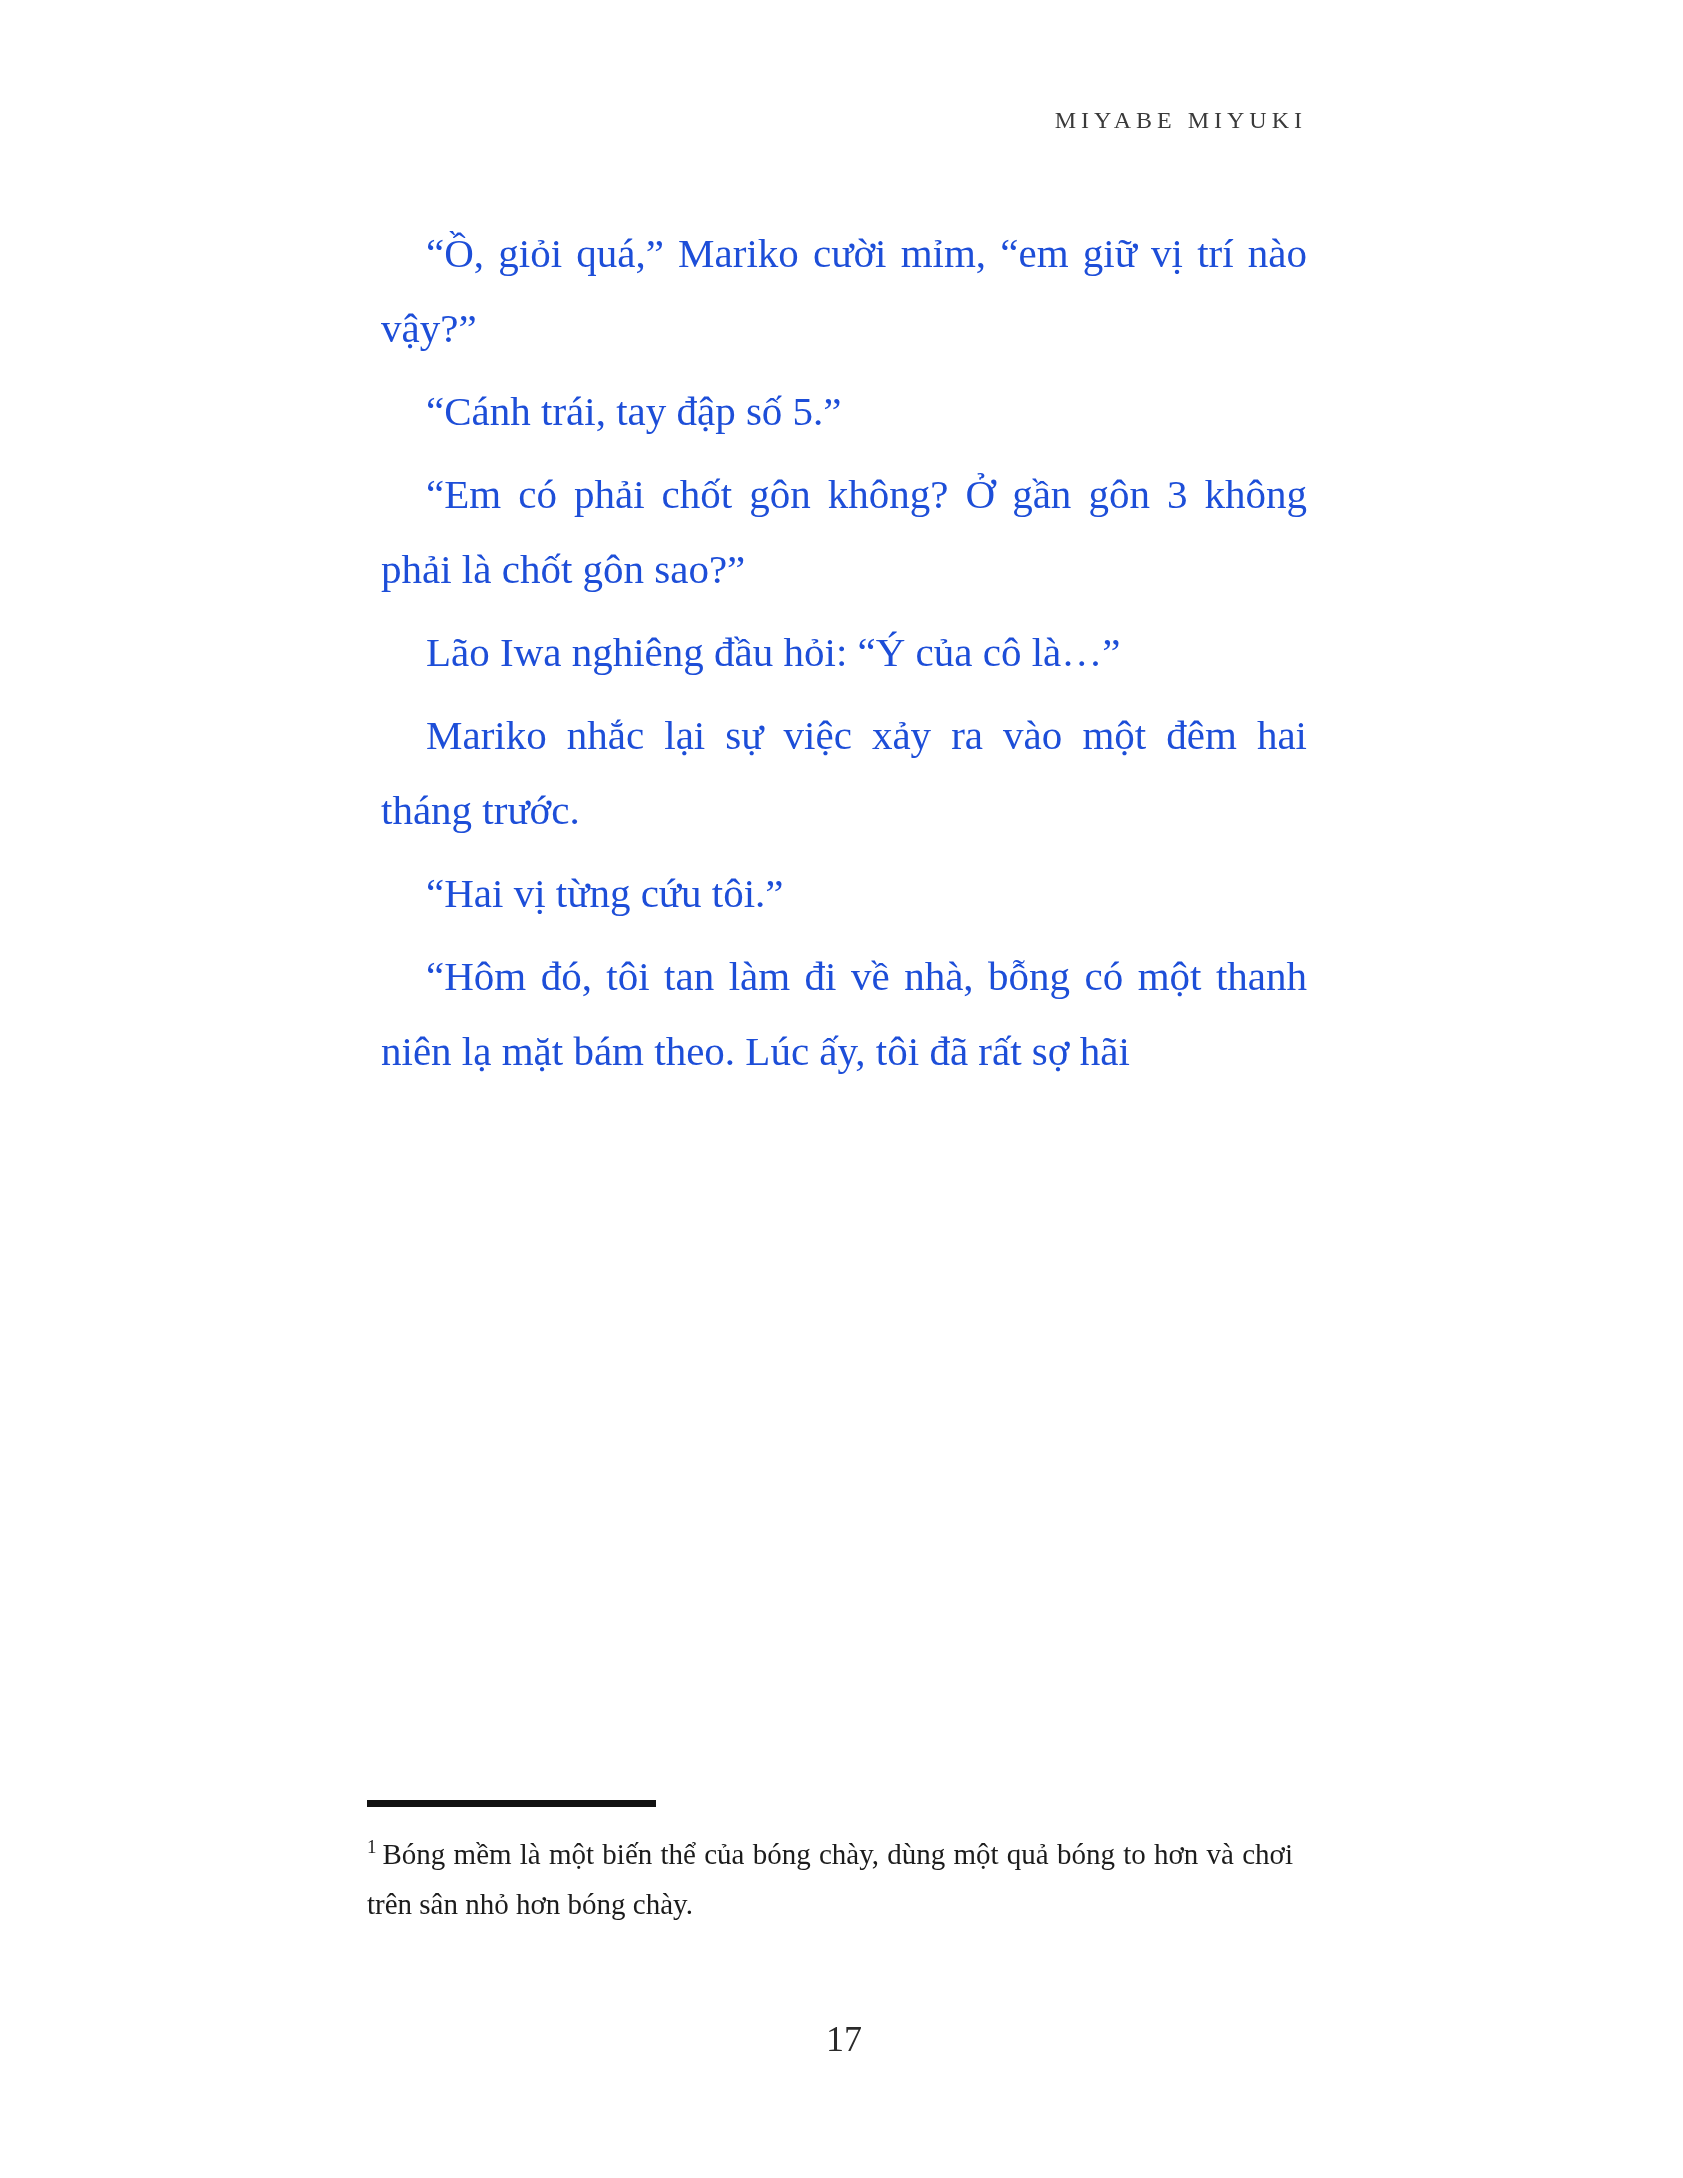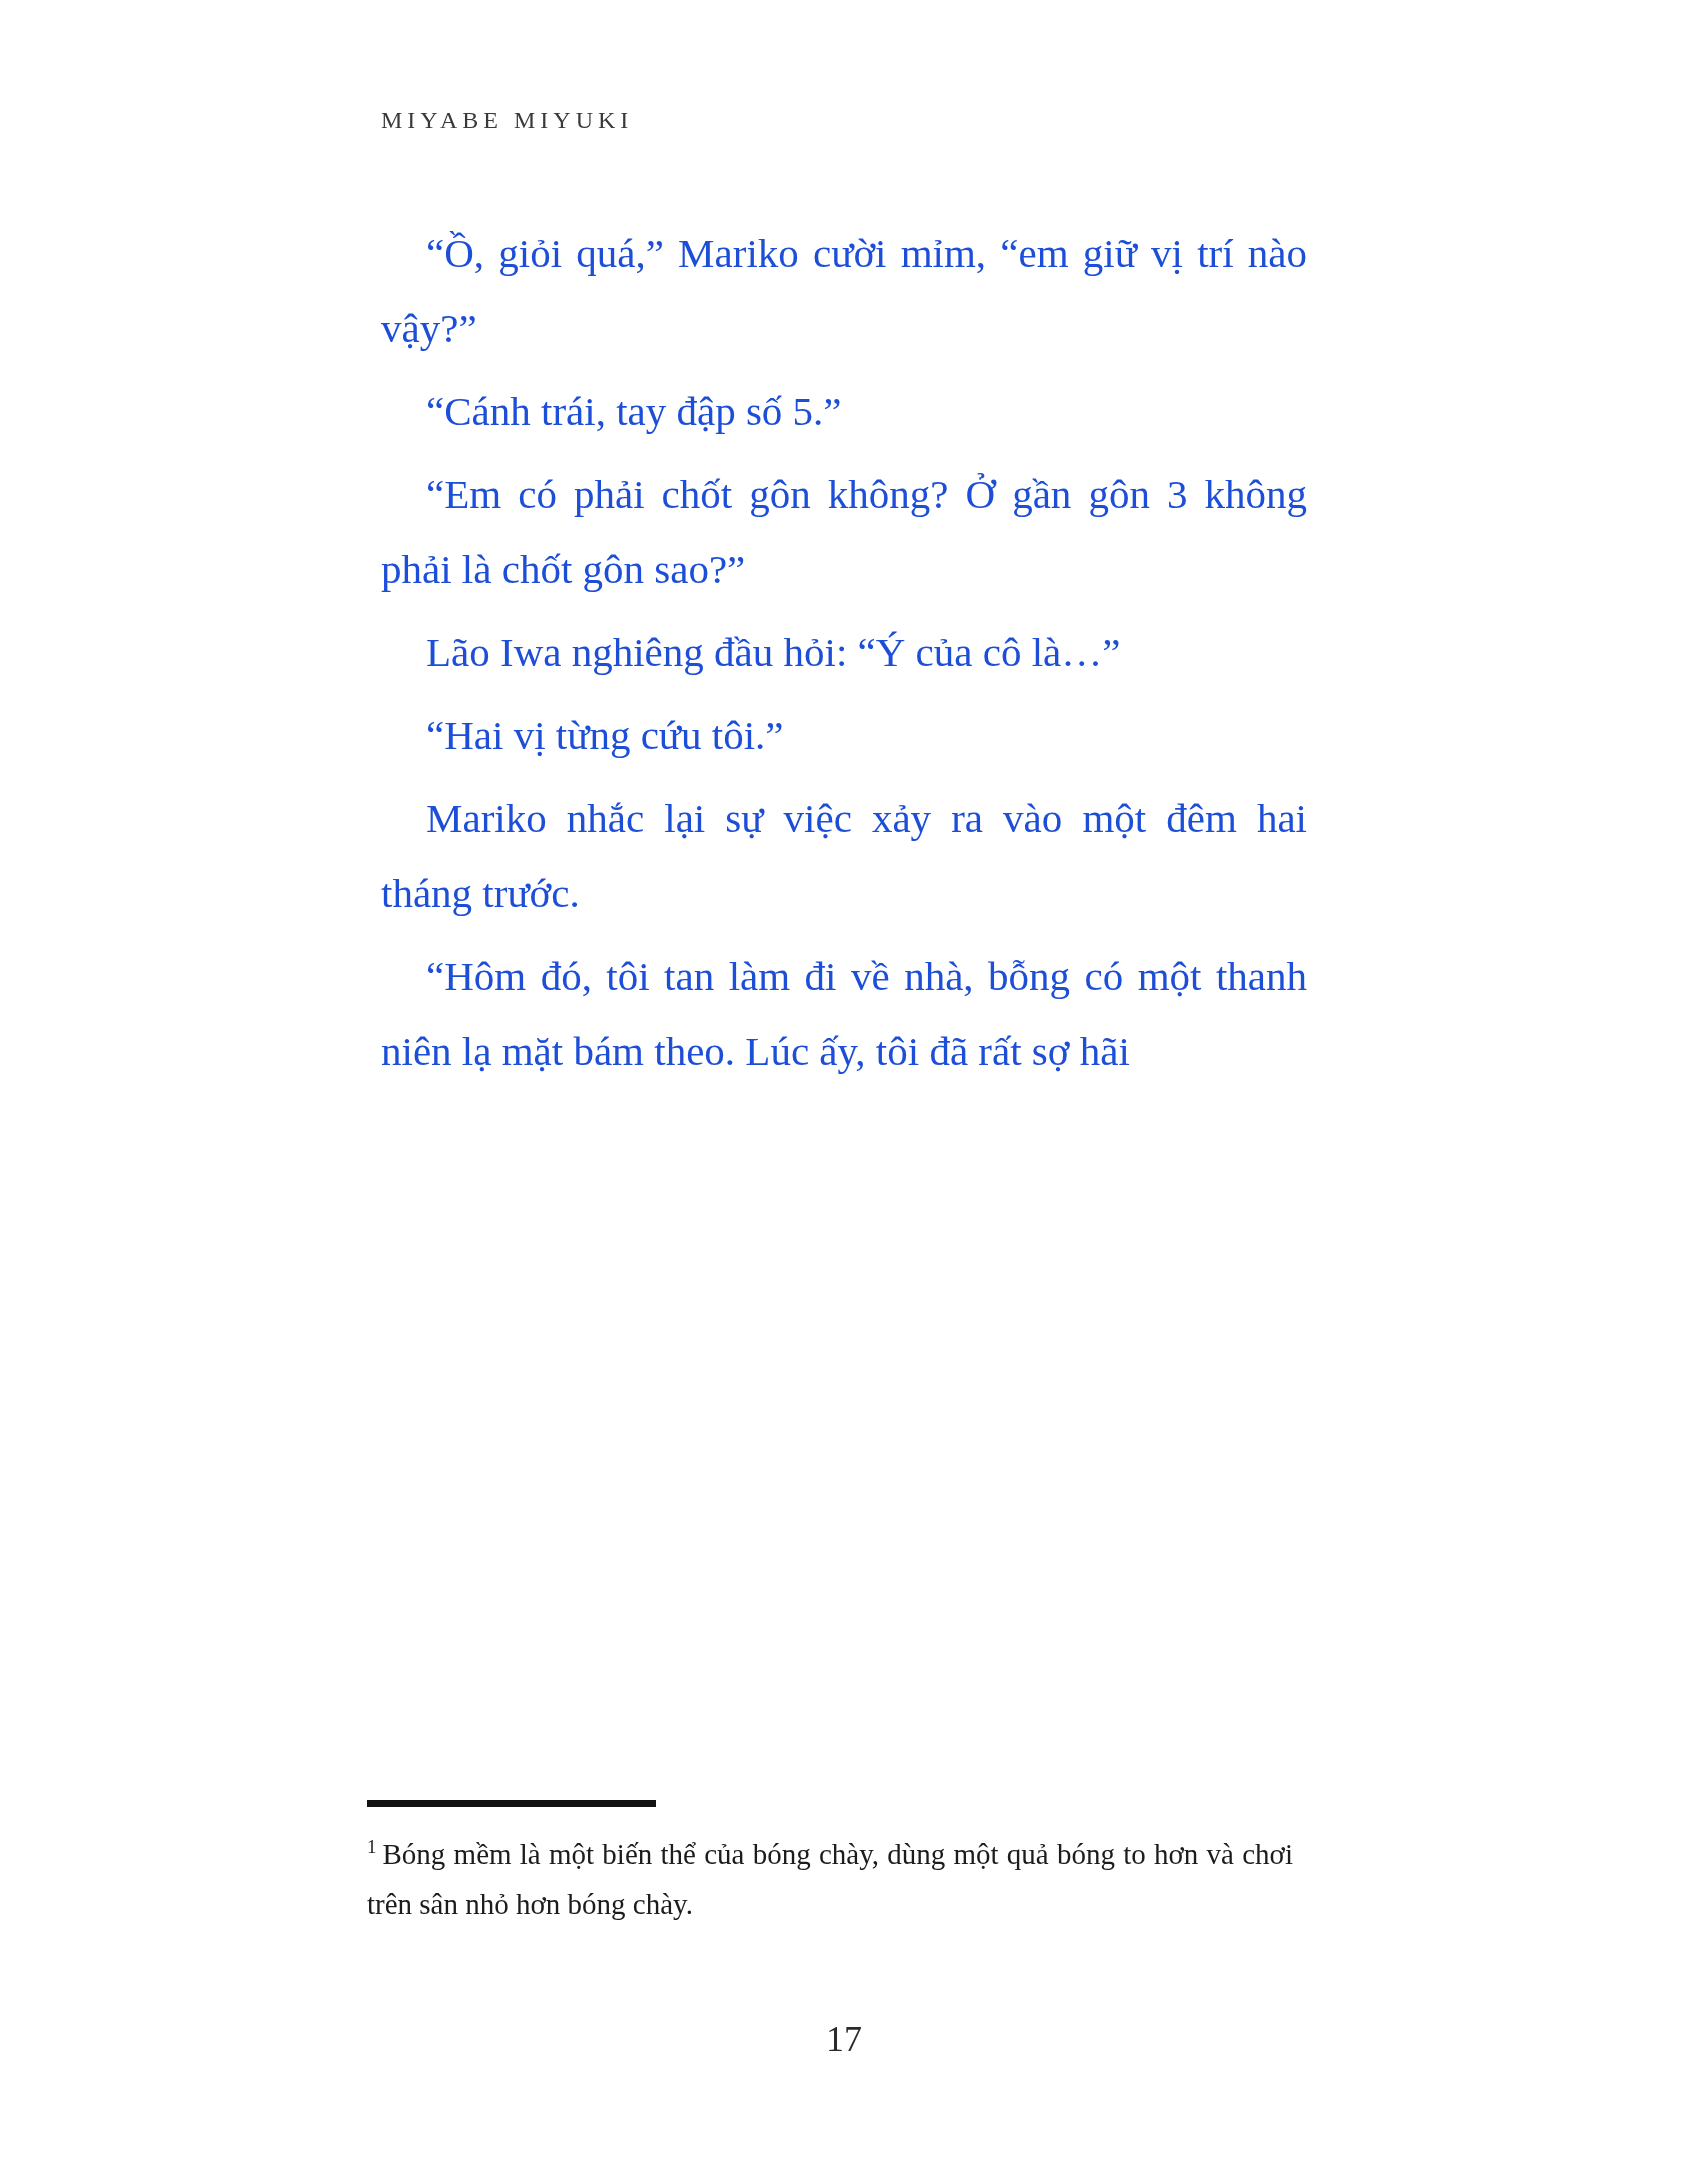--- a/index.html
+++ b/index.html
@@ -11,21 +11,21 @@
     background: #ffffff;
     font-family: "Liberation Serif", "DejaVu Serif", serif;
     color: #1c1c1c;
     overflow: hidden;
   }
   .running-header {
     position: absolute;
     top: 107px;
     left: 381px;
     width: 926px;
-    text-align: left;
+    text-align: right;
     font-size: 24px;
     letter-spacing: 5px;
     color: #3a3a3a;
     text-transform: uppercase;
   }
   .text-block {
     position: absolute;
     top: 216px;
     left: 381px;
     width: 926px;
@@ -82,22 +82,22 @@
 
 <div class="page">
 
   <div class="running-header">MIYABE MIYUKI</div>
 
   <div class="text-block">
     <p class="body-par">“Ồ, giỏi quá,” Mariko cười mỉm, “em giữ vị trí nào vậy?”</p>
     <p class="body-par">“Cánh trái, tay đập số 5.”</p>
     <p class="body-par">“Em có phải chốt gôn không? Ở gần gôn 3 không phải là chốt gôn sao?”</p>
     <p class="body-par">Lão Iwa nghiêng đầu hỏi: “Ý của cô là…”</p>
+    <p class="body-par">Mariko nhắc lại sự việc xảy ra vào một đêm hai tháng trước.</p>
     <p class="body-par">“Hai vị từng cứu tôi.”</p>
-    <p class="body-par">Mariko nhắc lại sự việc xảy ra vào một đêm hai tháng trước.</p>
     <p class="body-par">“Hôm đó, tôi tan làm đi về nhà, bỗng có một thanh niên lạ mặt bám theo. Lúc ấy, tôi đã rất sợ hãi</p>
   </div>
 
   <div class="footnote">
     <div class="footnote-rule"></div>
     <div class="footnote-body"><sup class="footnote-marker">1</sup><span>Bóng mềm là một biến thể của bóng chày, dùng một quả bóng to hơn và chơi trên sân nhỏ hơn bóng chày.</span></div>
   </div>
 
   <div class="page-number">17</div>
 

